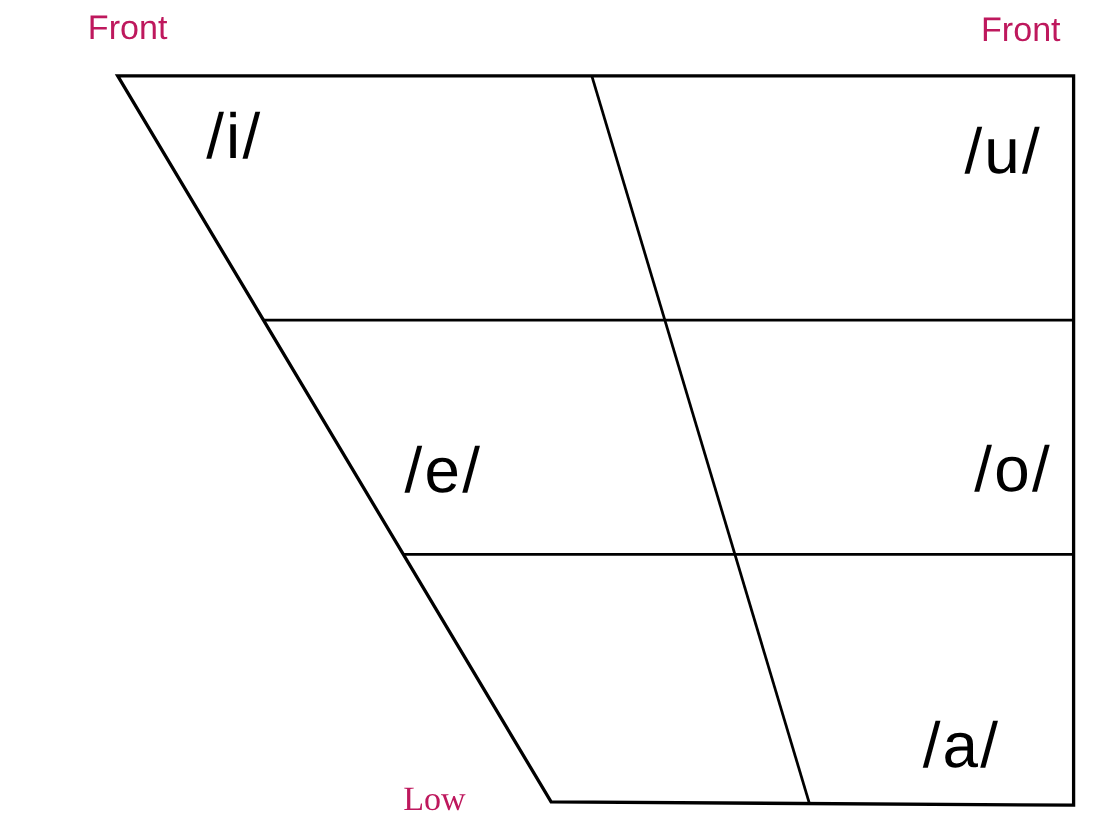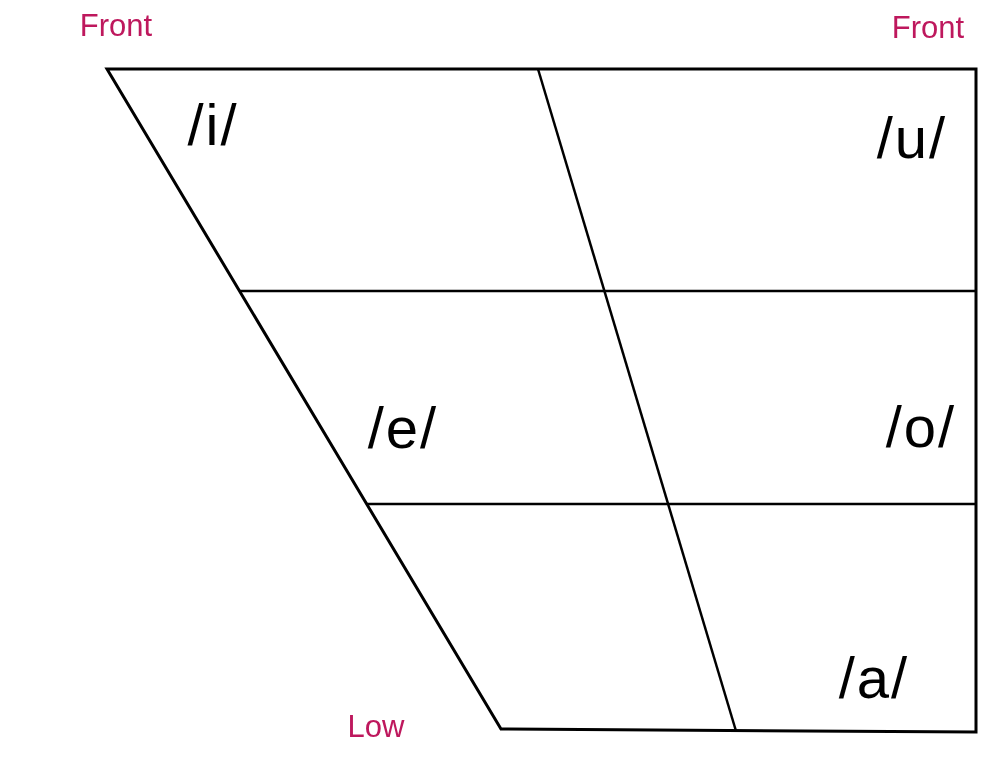--- a/index.html
+++ b/index.html
@@ -48,21 +48,21 @@
     transform: translate(-50%, -50%);
     font-size: 58px;
     letter-spacing: 2px;
     line-height: 1;
     white-space: nowrap;
     color: #000000;
   }
   .lbl-front { left: 116px; top: 25px; }
   .lbl-back  { left: 928px; top: 27px; }
   .lbl-high  { left: 53px;  top: 106px; }
-  .lbl-low   { left: 376px; top: 726px; }
+  .lbl-low   { left: 395px; top: 726px; font-family: Liberation Serif, serif; }
   .vowel-i { left: 213px; top: 125px; }
   .vowel-u { left: 912px; top: 138px; }
   .vowel-e { left: 403px; top: 428px; }
   .vowel-o { left: 921px; top: 427px; }
   .vowel-a { left: 874px; top: 678px; }
 </style>
 </head>
 <body>
 
 <div class="canvas">

